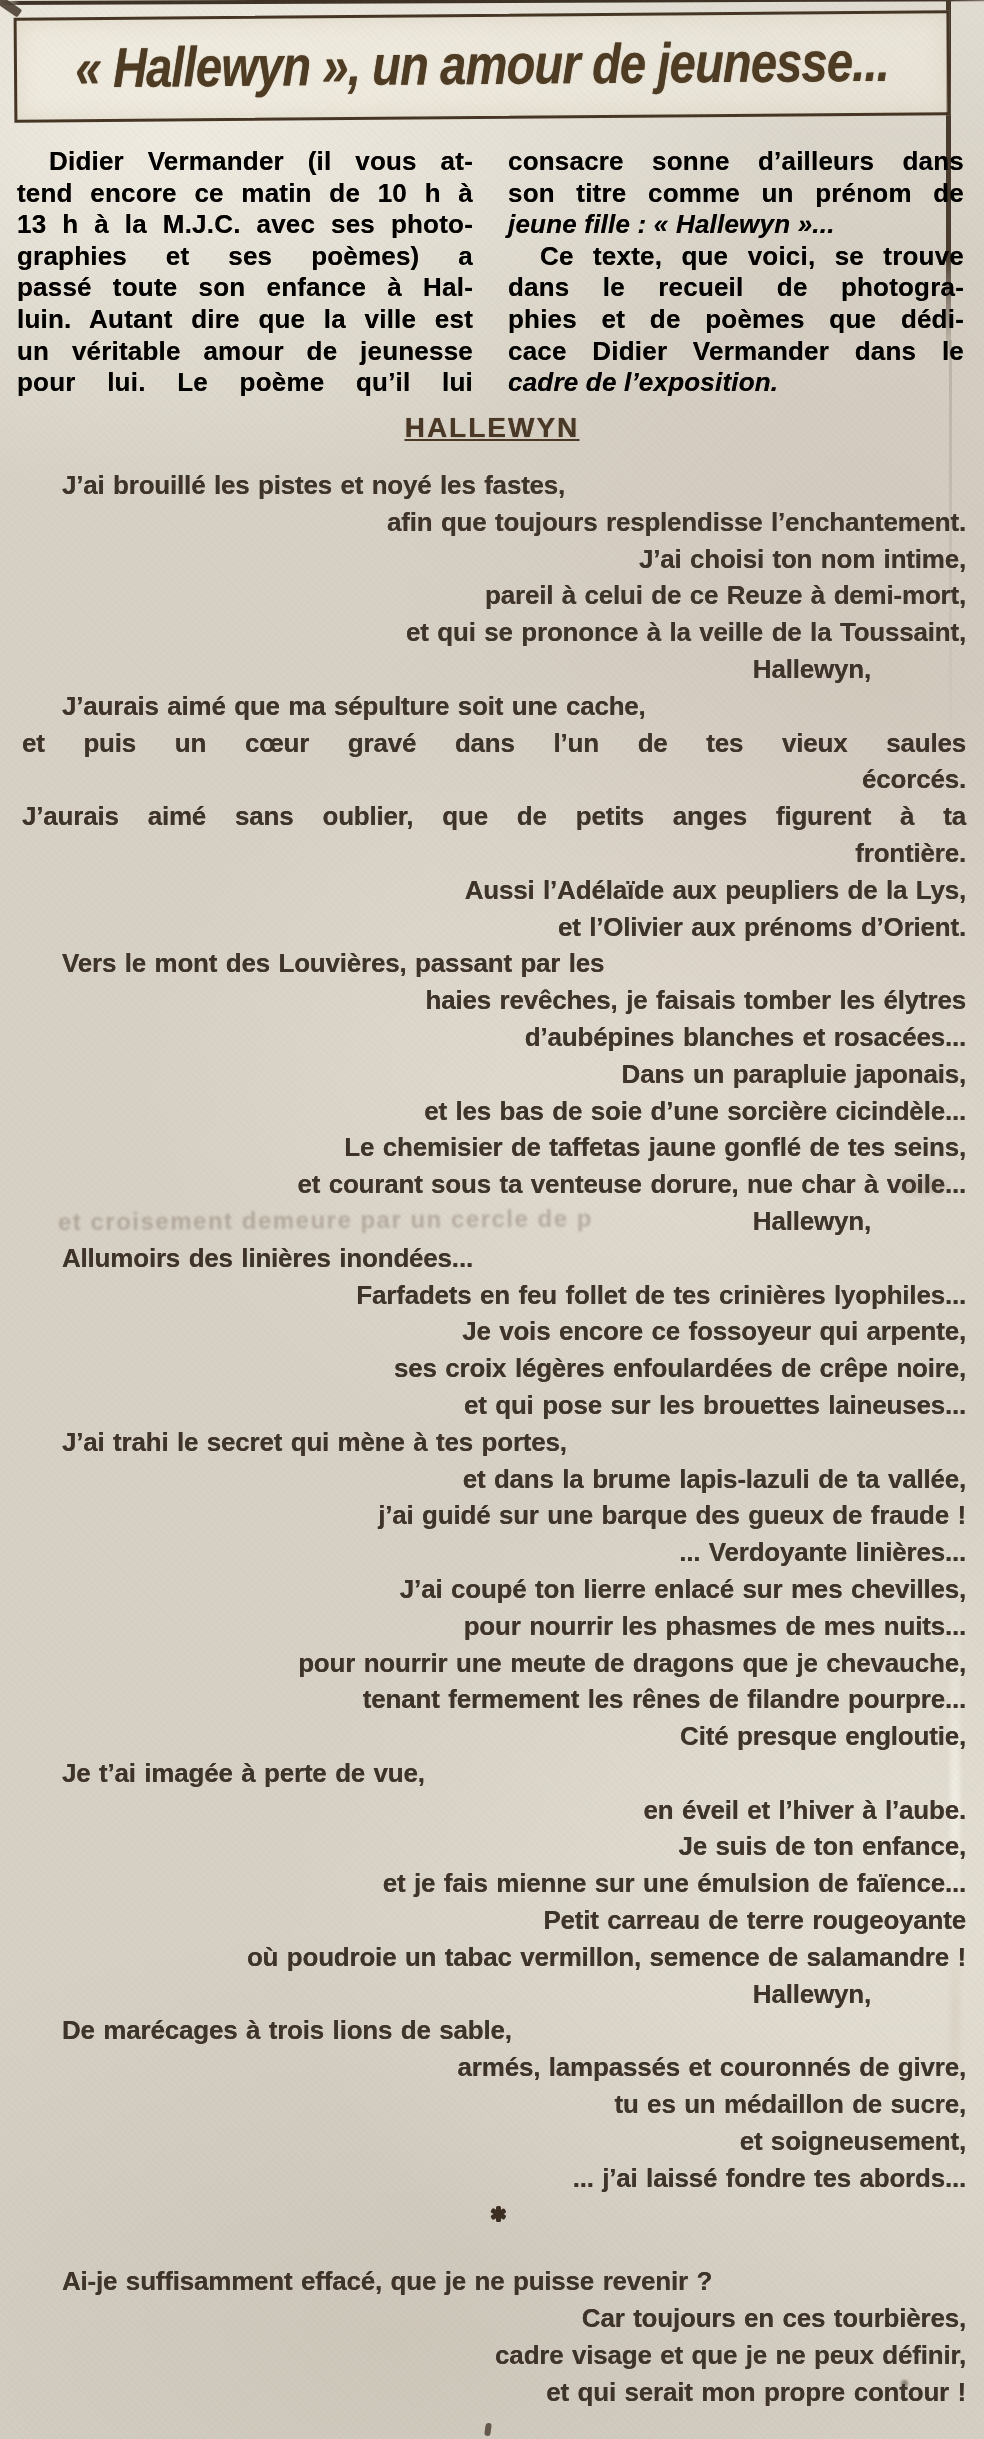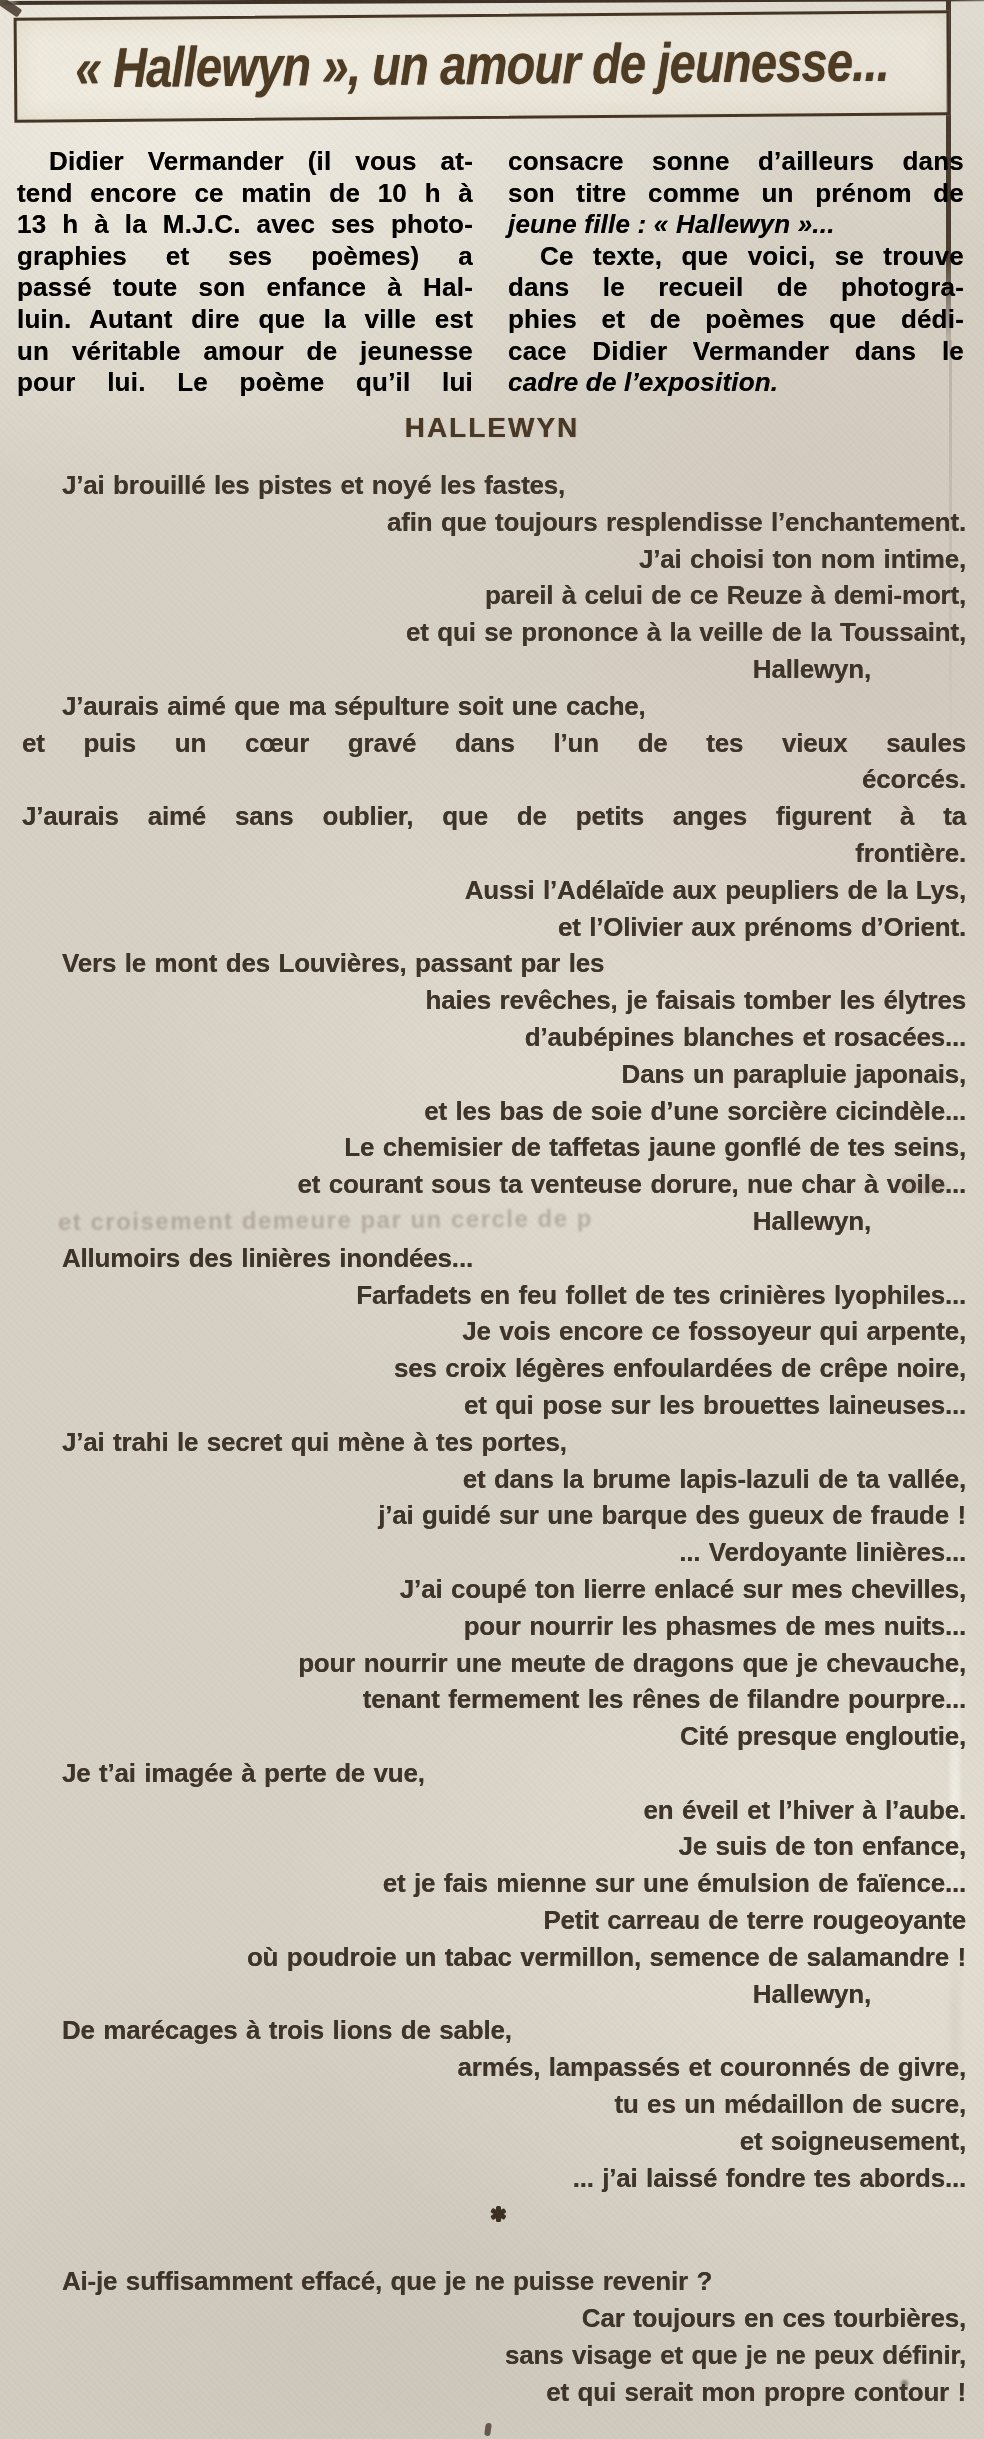--- a/index.html
+++ b/index.html
@@ -40,21 +40,21 @@
 
   .intro-col{position:absolute;top:146px;width:456px;font-size:26px;font-weight:bold;
     color:#000000;line-height:31.6px;text-shadow:0 0 .6px rgba(70,55,42,.9);letter-spacing:.2px;}
   .intro-left{left:17px;} .intro-right{left:508px;}
   .intro-col div{text-align:justify;text-align-last:justify;}
   .intro-col div.al-left{text-align:left;text-align-last:left;font-style:italic;}
   .intro-col div.al-indent-just{padding-left:32px;}
 
   .poem-heading{position:absolute;left:0;top:412px;width:984px;text-align:center;
     font-size:28px;font-weight:bold;letter-spacing:2px;color:#4a3826;
-    text-shadow:0 0 .7px rgba(74,56,38,.9);}
+    text-shadow:0 0 .7px rgba(74,56,38,.9);text-decoration:underline;}
 
   .poem{position:absolute;left:22px;top:467px;width:944px;font-size:26px;font-weight:bold;
     color:#3e332a;line-height:36.8px;letter-spacing:-.2px;word-spacing:1.5px;
     text-shadow:0 0 .6px rgba(62,51,42,.75);}
   .poem div.al-flush{text-align:right;}
   .poem div.al-indent{padding-left:40px;}
   .poem div.al-right{text-align:right;padding-right:95px;}
   .poem div.al-redge{text-align:right;}
   .poem div.al-just{text-align:justify;text-align-last:justify;}
 
@@ -173,21 +173,21 @@
   <div class="star-line">
     <span class="star">
         <i></i>
       </span>
   </div>
   <div class="poem-spacer"></div>
   <div>
 
   <div class="al-indent">Ai-je suffisamment effacé, que je ne puisse revenir ?</div>
       <div class="al-flush">Car toujours en ces tourbières,</div>
-      <div class="al-flush">sans visage et que je ne peux définir,</div>
+      <div class="al-flush">cadre visage et que je ne peux définir,</div>
       <div class="al-flush">et qui serait mon propre contour !</div>
     </div>
 </div>
 
 <div class="bleed">et croisement demeure par un cercle de p</div>
 <div class="smudge-a"></div>
 <div class="smudge-b"></div>
 <div class="smudge-c"></div>
 <div class="grain"></div>
 

